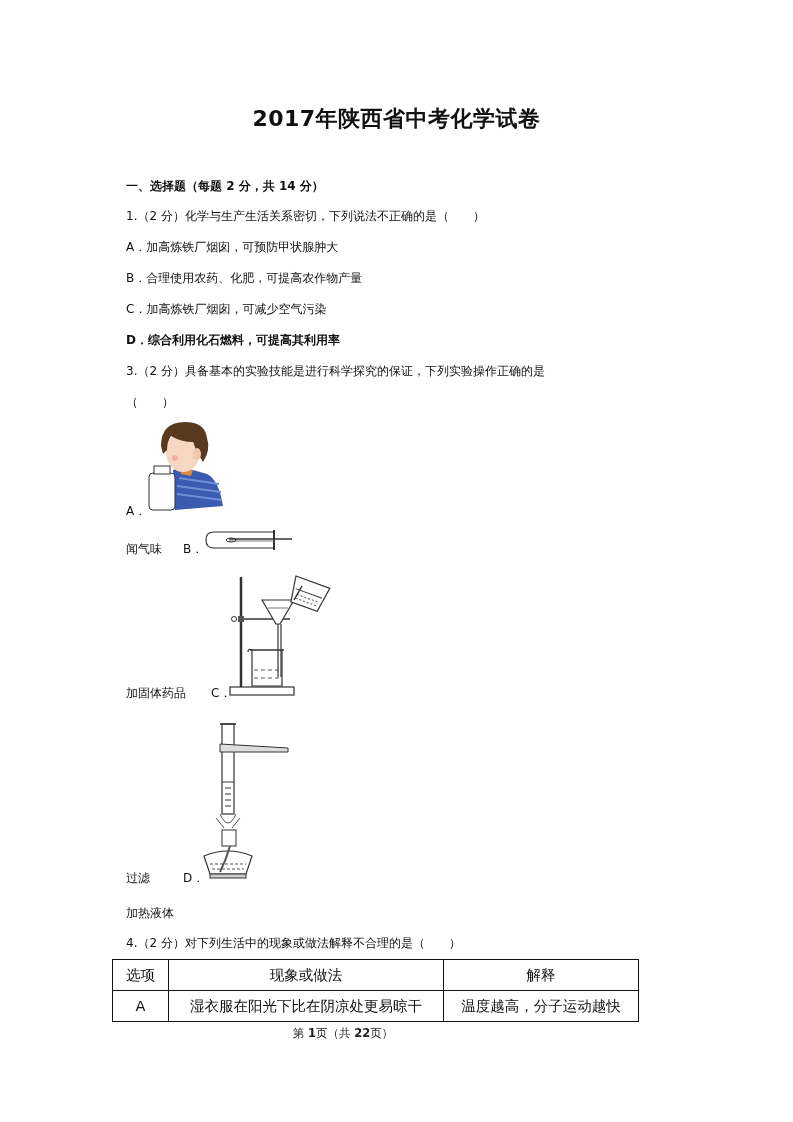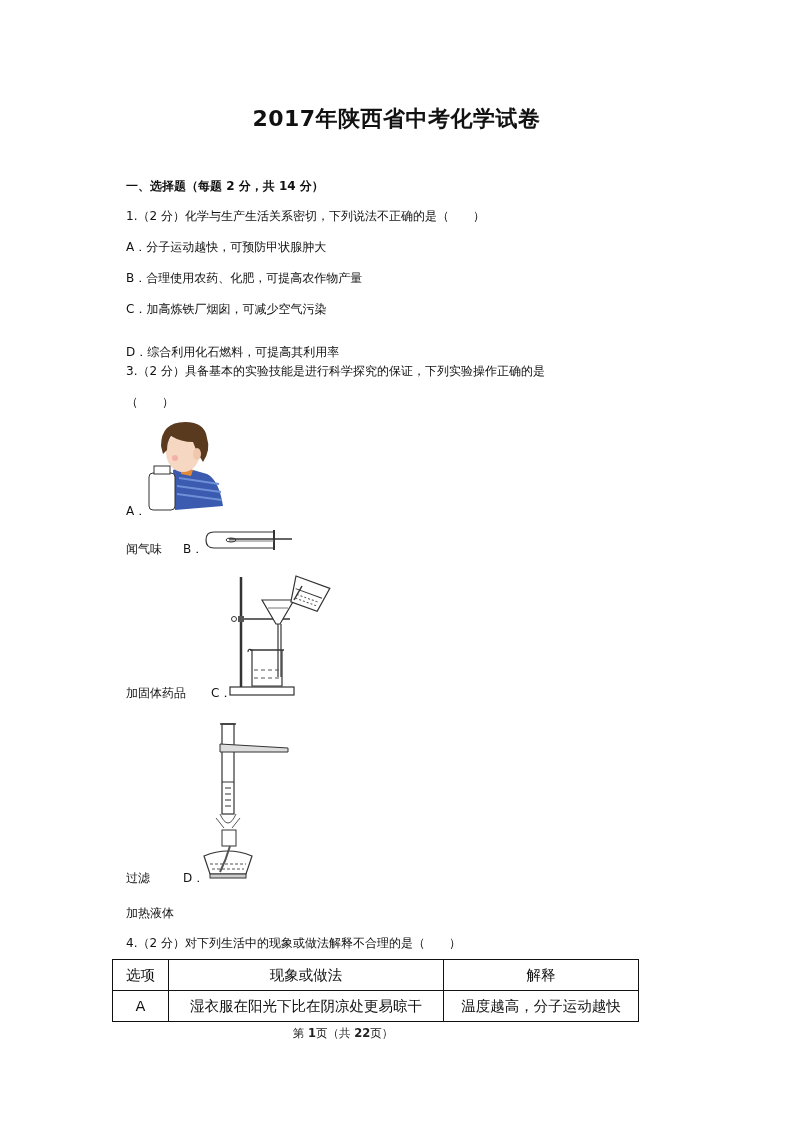--- a/index.html
+++ b/index.html
@@ -16,24 +16,24 @@
   .footer b { font-weight: bold; }
 </style>
 </head>
 <body>
 
 <div class="abs title">2017年陕西省中考化学试卷</div>
 
 <div class="abs line section" style="top:176px;">一、选择题（每题 2 分，共 14 分）</div>
 
 <div class="abs line" style="top:206px;">1.（2 分）化学与生产生活关系密切，下列说法不正确的是（　　）</div>
-<div class="abs line" style="top:237px;">A．分子运动越快，可预防甲状腺肿大</div>
+<div class="abs line" style="top:237px;">A．加高炼铁厂烟囱，可预防甲状腺肿大</div>
 <div class="abs line" style="top:268px;">B．合理使用农药、化肥，可提高农作物产量</div>
 <div class="abs line" style="top:299px;">C．加高炼铁厂烟囱，可减少空气污染</div>
-<div class="abs line" style="top:342px;">D．综合利用化石燃料，可提高其利用率</div>
+<div class="abs line" style="top:330px;font-weight:bold;">D．综合利用化石燃料，可提高其利用率</div>
 
 <div class="abs line" style="top:361px;">3.（2 分）具备基本的实验技能是进行科学探究的保证，下列实验操作正确的是</div>
 <div class="abs line" style="top:392px;">（　　）</div>
 
 <svg class="fig" style="left:145px; top:420px;" width="80" height="92" viewBox="0 0 80 92">
   <path d="M28 50 Q36 46 48 50 L62 54 Q74 60 78 86 L30 90 Z" fill="#3a5bb0"></path>
   <path d="M34 58 L74 64 M32 66 L76 72 M32 74 L77 80" stroke="#6f8fd6" stroke-width="2"></path>
   <path d="M36 48 L48 50 L46 56 L36 54 Z" fill="#e08a3a"></path>
   <ellipse cx="38" cy="32" rx="17" ry="20" fill="#f6d7c2"></ellipse>
   <path d="M16 26 Q16 2 40 2 Q60 2 62 18 Q66 30 58 42 L52 32 L48 22 Q36 22 26 16 Q22 22 22 30 L18 34 Z" fill="#5a3a1e"></path>

